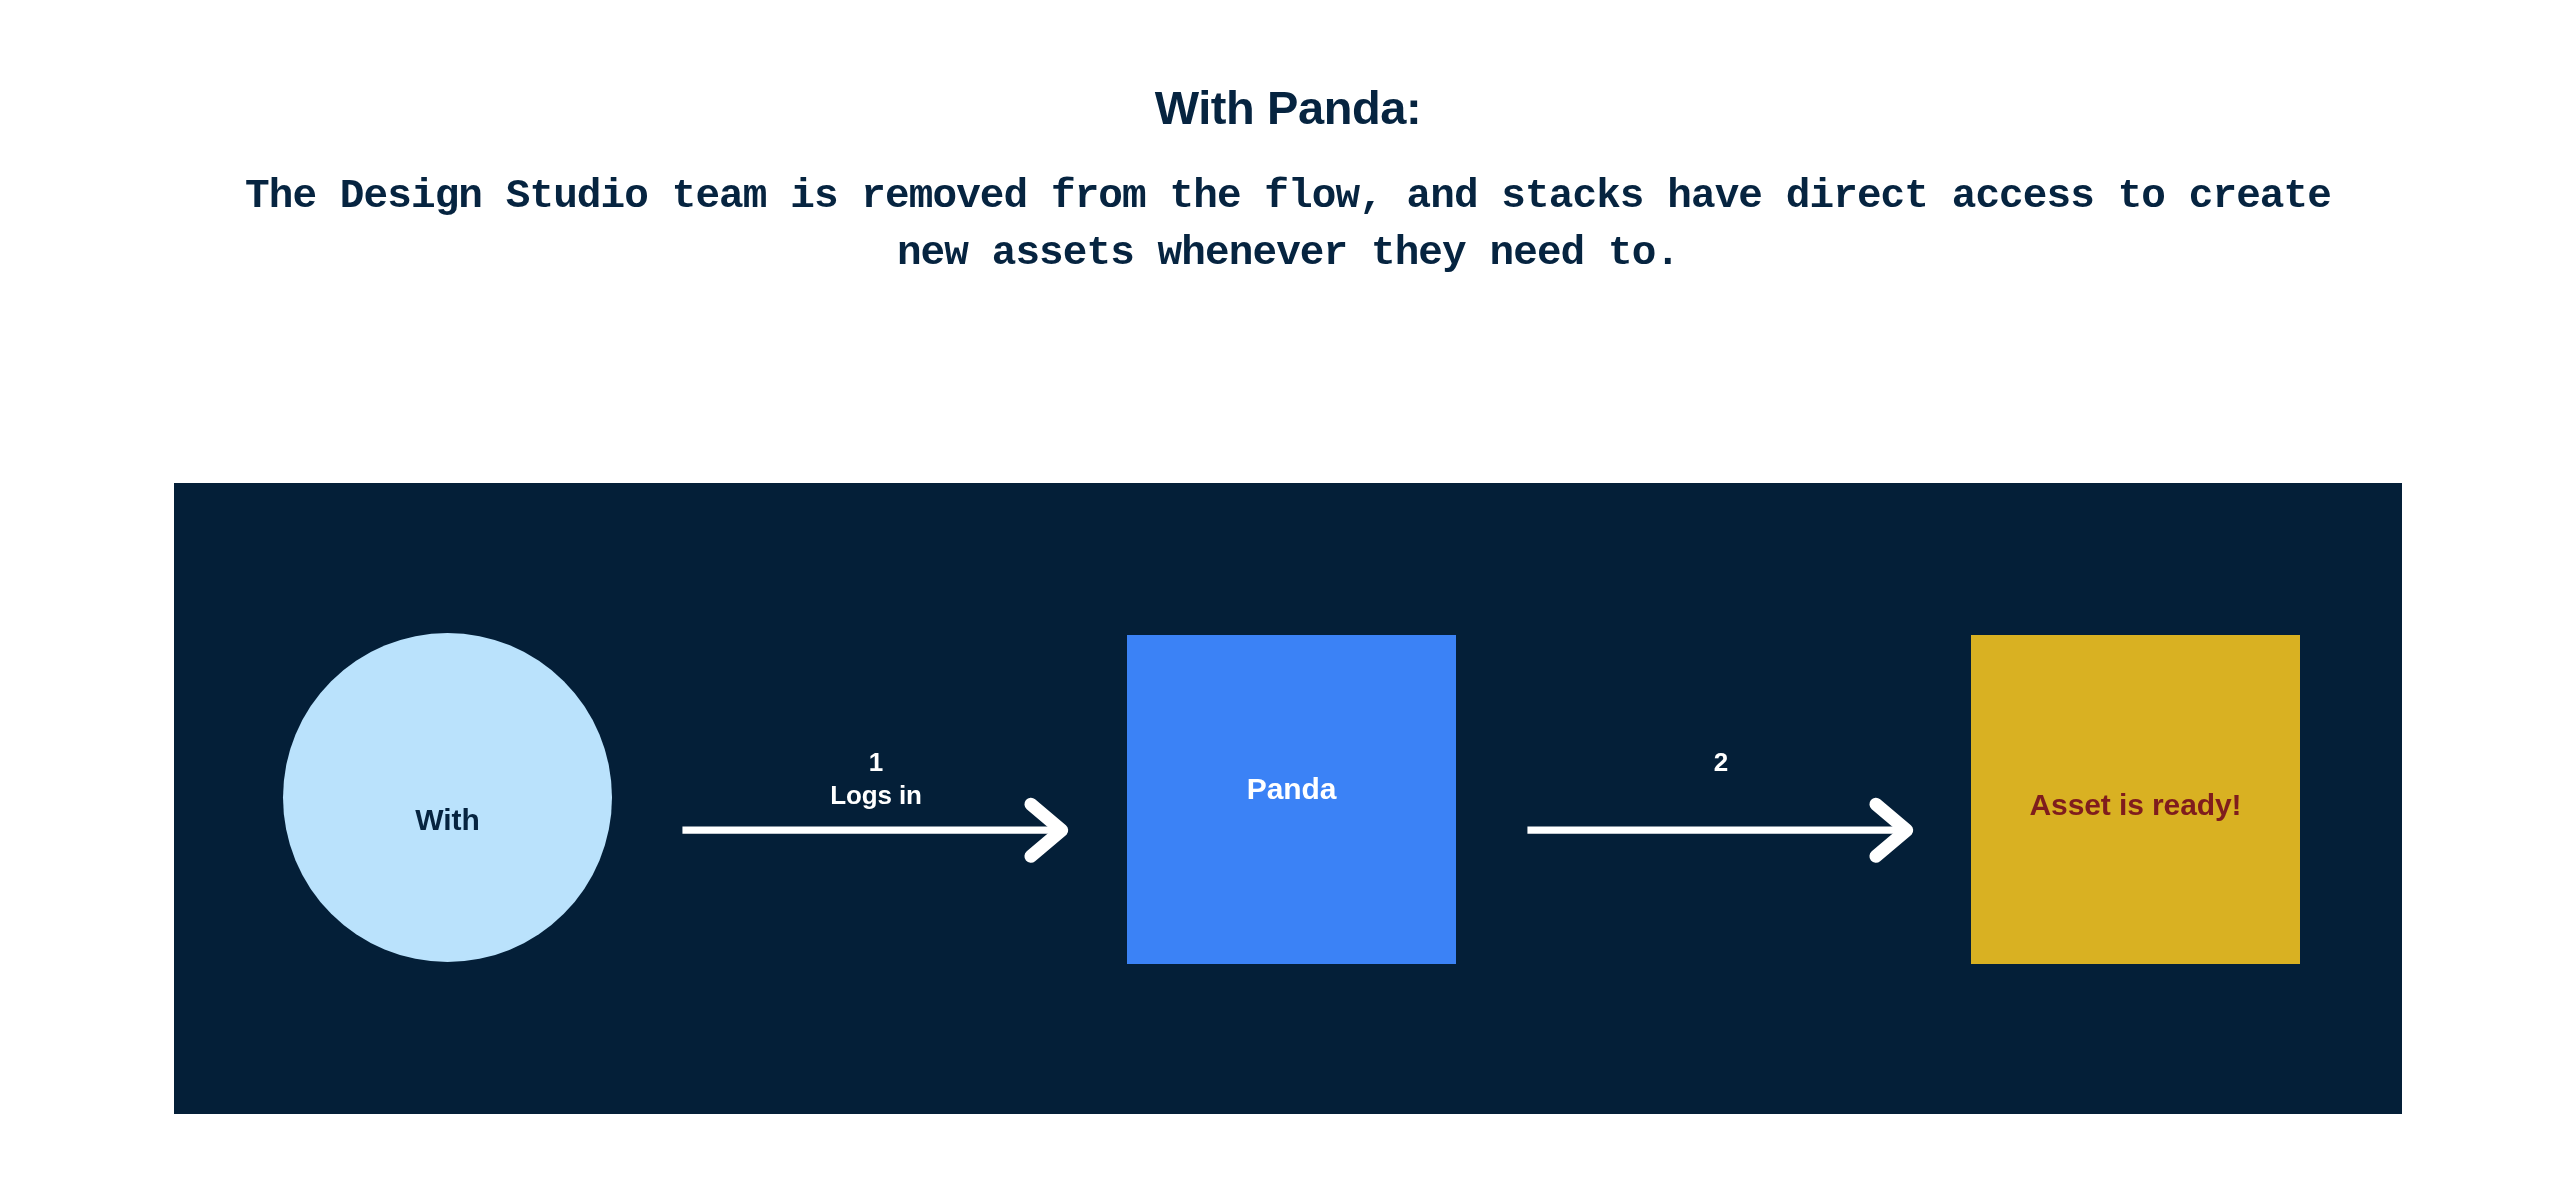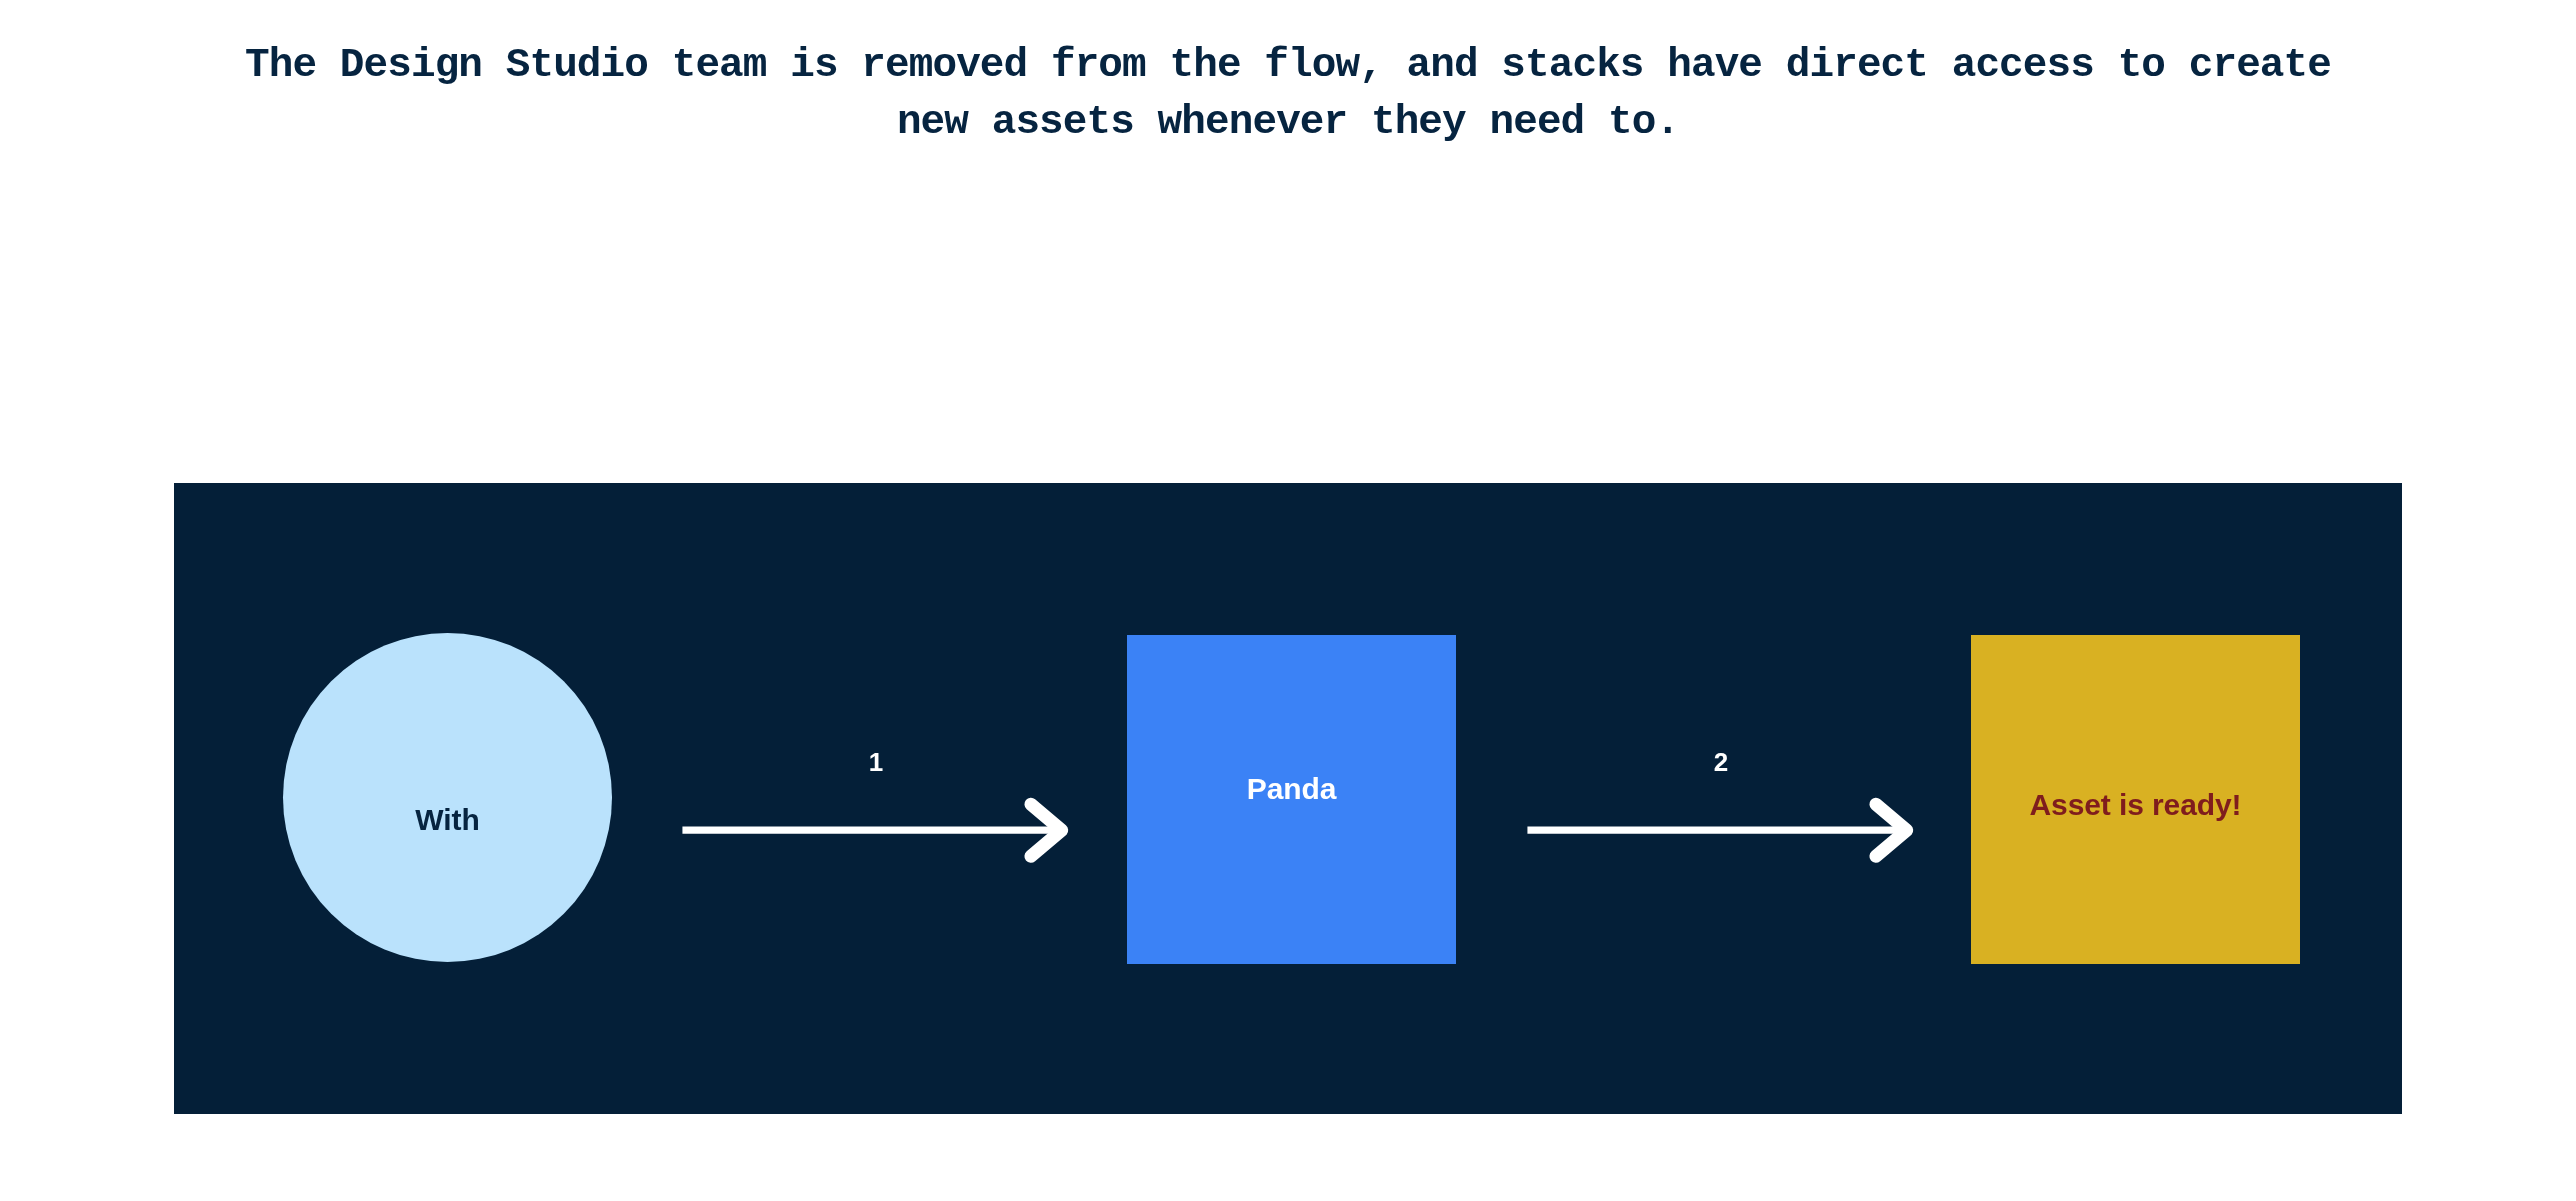--- a/index.html
+++ b/index.html
@@ -167,32 +167,34 @@
     display: block;
     overflow: visible;
   }
 </style>
 </head>
 <body>
 
 <div class="page">
 
   <div class="heading-block">
+    <h1 class="slide-title">With Panda:</h1>
     <p class="slide-subtitle">The Design Studio team is removed from the flow, and stacks have direct access to create new assets whenever they need to.</p>
   </div>
 
   <div class="diagram-panel">
 
     <div class="node node-stack">
       <span class="node-label">With</span>
     </div>
 
     <div class="arrow-group arrow-1">
       <div class="arrow-caption">
         <span class="arrow-step-number">1</span>
+        <span class="arrow-step-text">Logs in</span>
       </div>
       <svg class="arrow-svg" viewBox="0 0 545 72" preserveAspectRatio="none">
         <line x1="2" y1="46" x2="520" y2="46" stroke="#ffffff" stroke-width="10" stroke-linecap="butt"></line>
         <polyline points="489,10 532,46 489,82" fill="none" stroke="#ffffff" stroke-width="13" stroke-linecap="round" stroke-linejoin="round" vector-effect="non-scaling-stroke"></polyline>
       </svg>
     </div>
 
     <div class="node node-panda">
       <span class="node-label">Panda</span>
     </div>

